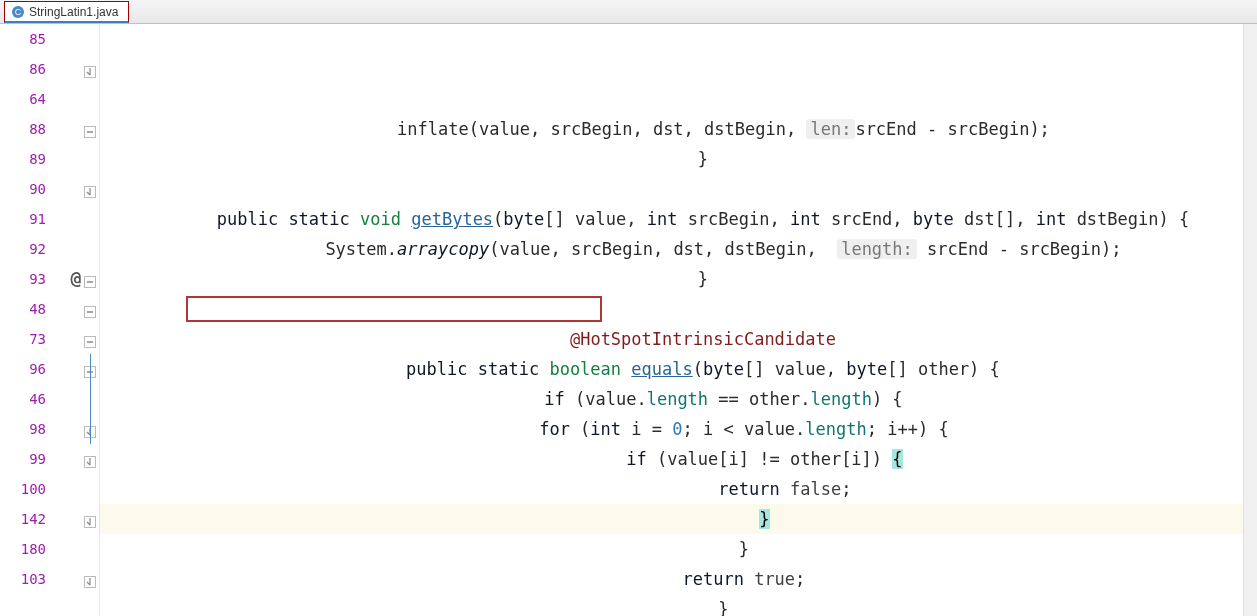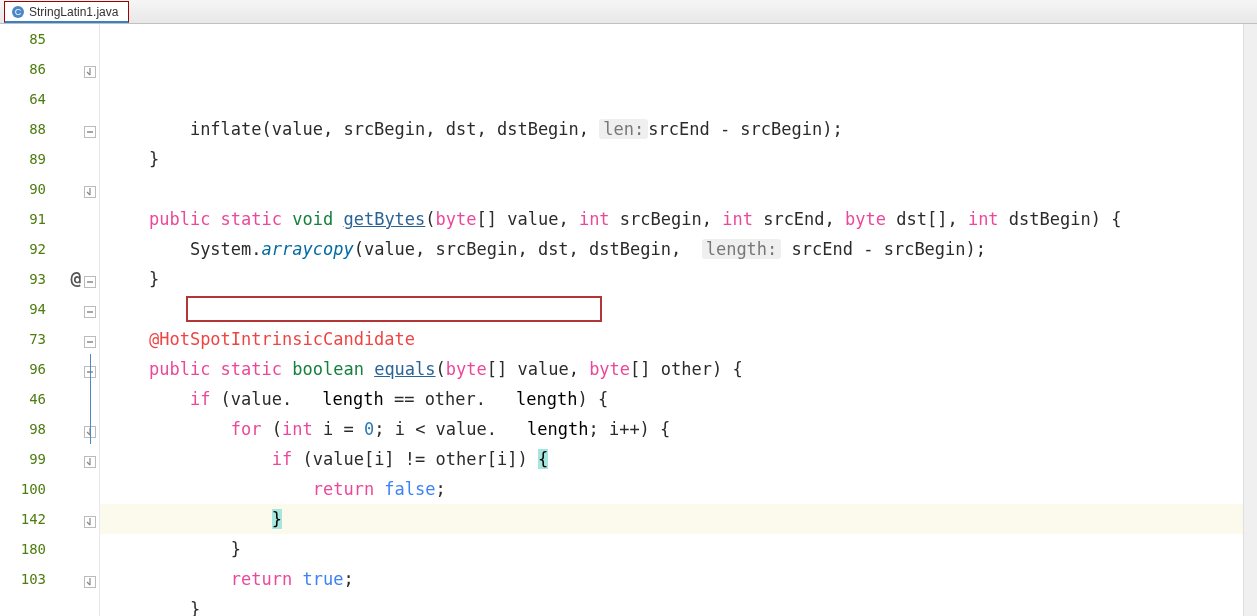--- a/index.html
+++ b/index.html
@@ -41,21 +41,21 @@
     }
     .tab-icon svg { width: 14px; height: 14px; }
     .editor {
       display: flex;
       height: calc(100% - 24px);
       background: #ffffff;
     }
     .gutter {
       width: 56px;
       background: #ffffff;
-      color: #4d7c0f;
+      color: #a21caf;
       font-size: 14px;
       font-family: "Consolas", "Menlo", monospace;
       text-align: right;
       padding-right: 10px;
       border-right: none;
       user-select: none;
     }
     .gutter-line {
       height: 30px;
       line-height: 30px;
@@ -93,32 +93,33 @@
       position: relative;
       font-size: 17px;
       line-height: 30px;
       white-space: pre;
       overflow: hidden;
     }
     .code-line {
       height: 30px;
       padding-left: 8px;
       position: relative;
+      text-align: center;
     }
     .line-highlight {
       background: #fcfaed;
     }
-    .kw { color: #ec4899; }
+    .kw { color: #0f172a; }
     .ret { color: #15803d; }
     .method { color: #2a6496; text-decoration: underline; }
-    .static-italic { font-style: italic; color: #0369a1; }
-    .field { color: #000000; margin-left: 30px; }
+    .static-italic { font-style: italic; color: #0f172a; }
+    .field { color: #0f766e; }
     .num { color: #2b7ab8; }
-    .boollit { color: #3b82f6; }
-    .anno { color: #ef4444; margin-top: 12px; }
+    .boollit { color: #404040; }
+    .anno { color: #7f1d1d; margin-top: 12px; }
     .hint-box {
       background: #efefef;
       color: #777;
       padding: 0 4px;
       border-radius: 3px;
     }
     .caret-hl {
       background: #a7e6df;
     }
     .red-box {
@@ -156,21 +157,21 @@
   <div class="gutter" id="gutter">
       <div class="gutter-line">85</div>
       <div class="gutter-line">86</div>
       <div class="gutter-line">64</div>
       <div class="gutter-line">88</div>
       <div class="gutter-line">89</div>
       <div class="gutter-line">90</div>
       <div class="gutter-line">91</div>
       <div class="gutter-line">92</div>
       <div class="gutter-line">93</div>
-      <div class="gutter-line">94</div>
+      <div class="gutter-line">48</div>
       <div class="gutter-line">73</div>
       <div class="gutter-line">96</div>
       <div class="gutter-line">46</div>
       <div class="gutter-line">98</div>
       <div class="gutter-line">99</div>
       <div class="gutter-line">100</div>
       <div class="gutter-line">142</div>
       <div class="gutter-line">180</div>
       <div class="gutter-line">103</div>
     </div>

